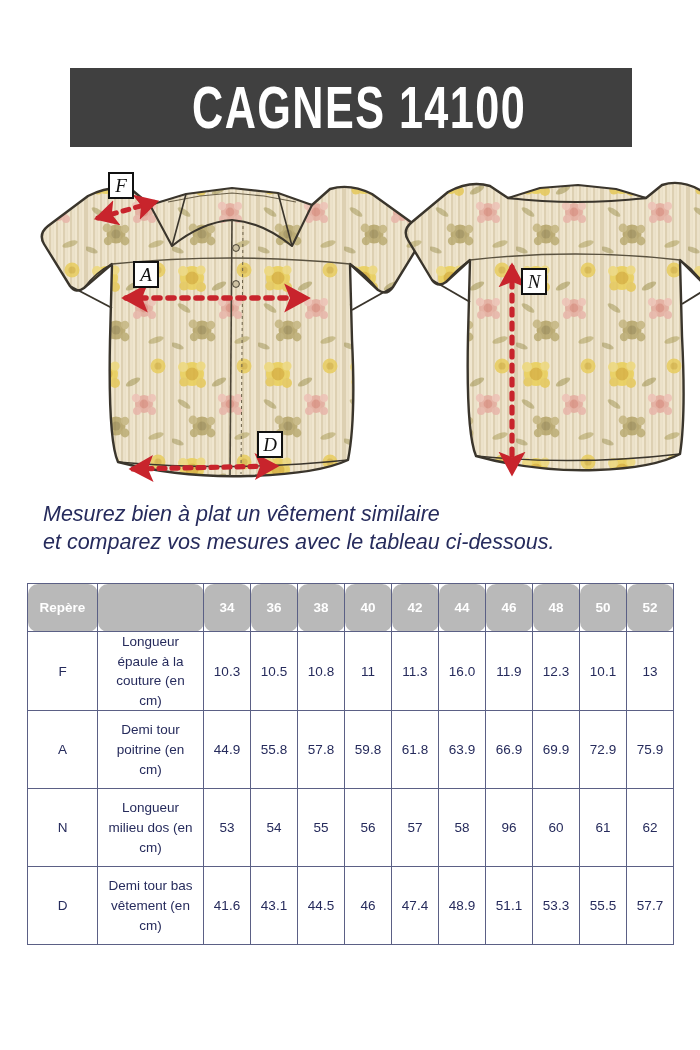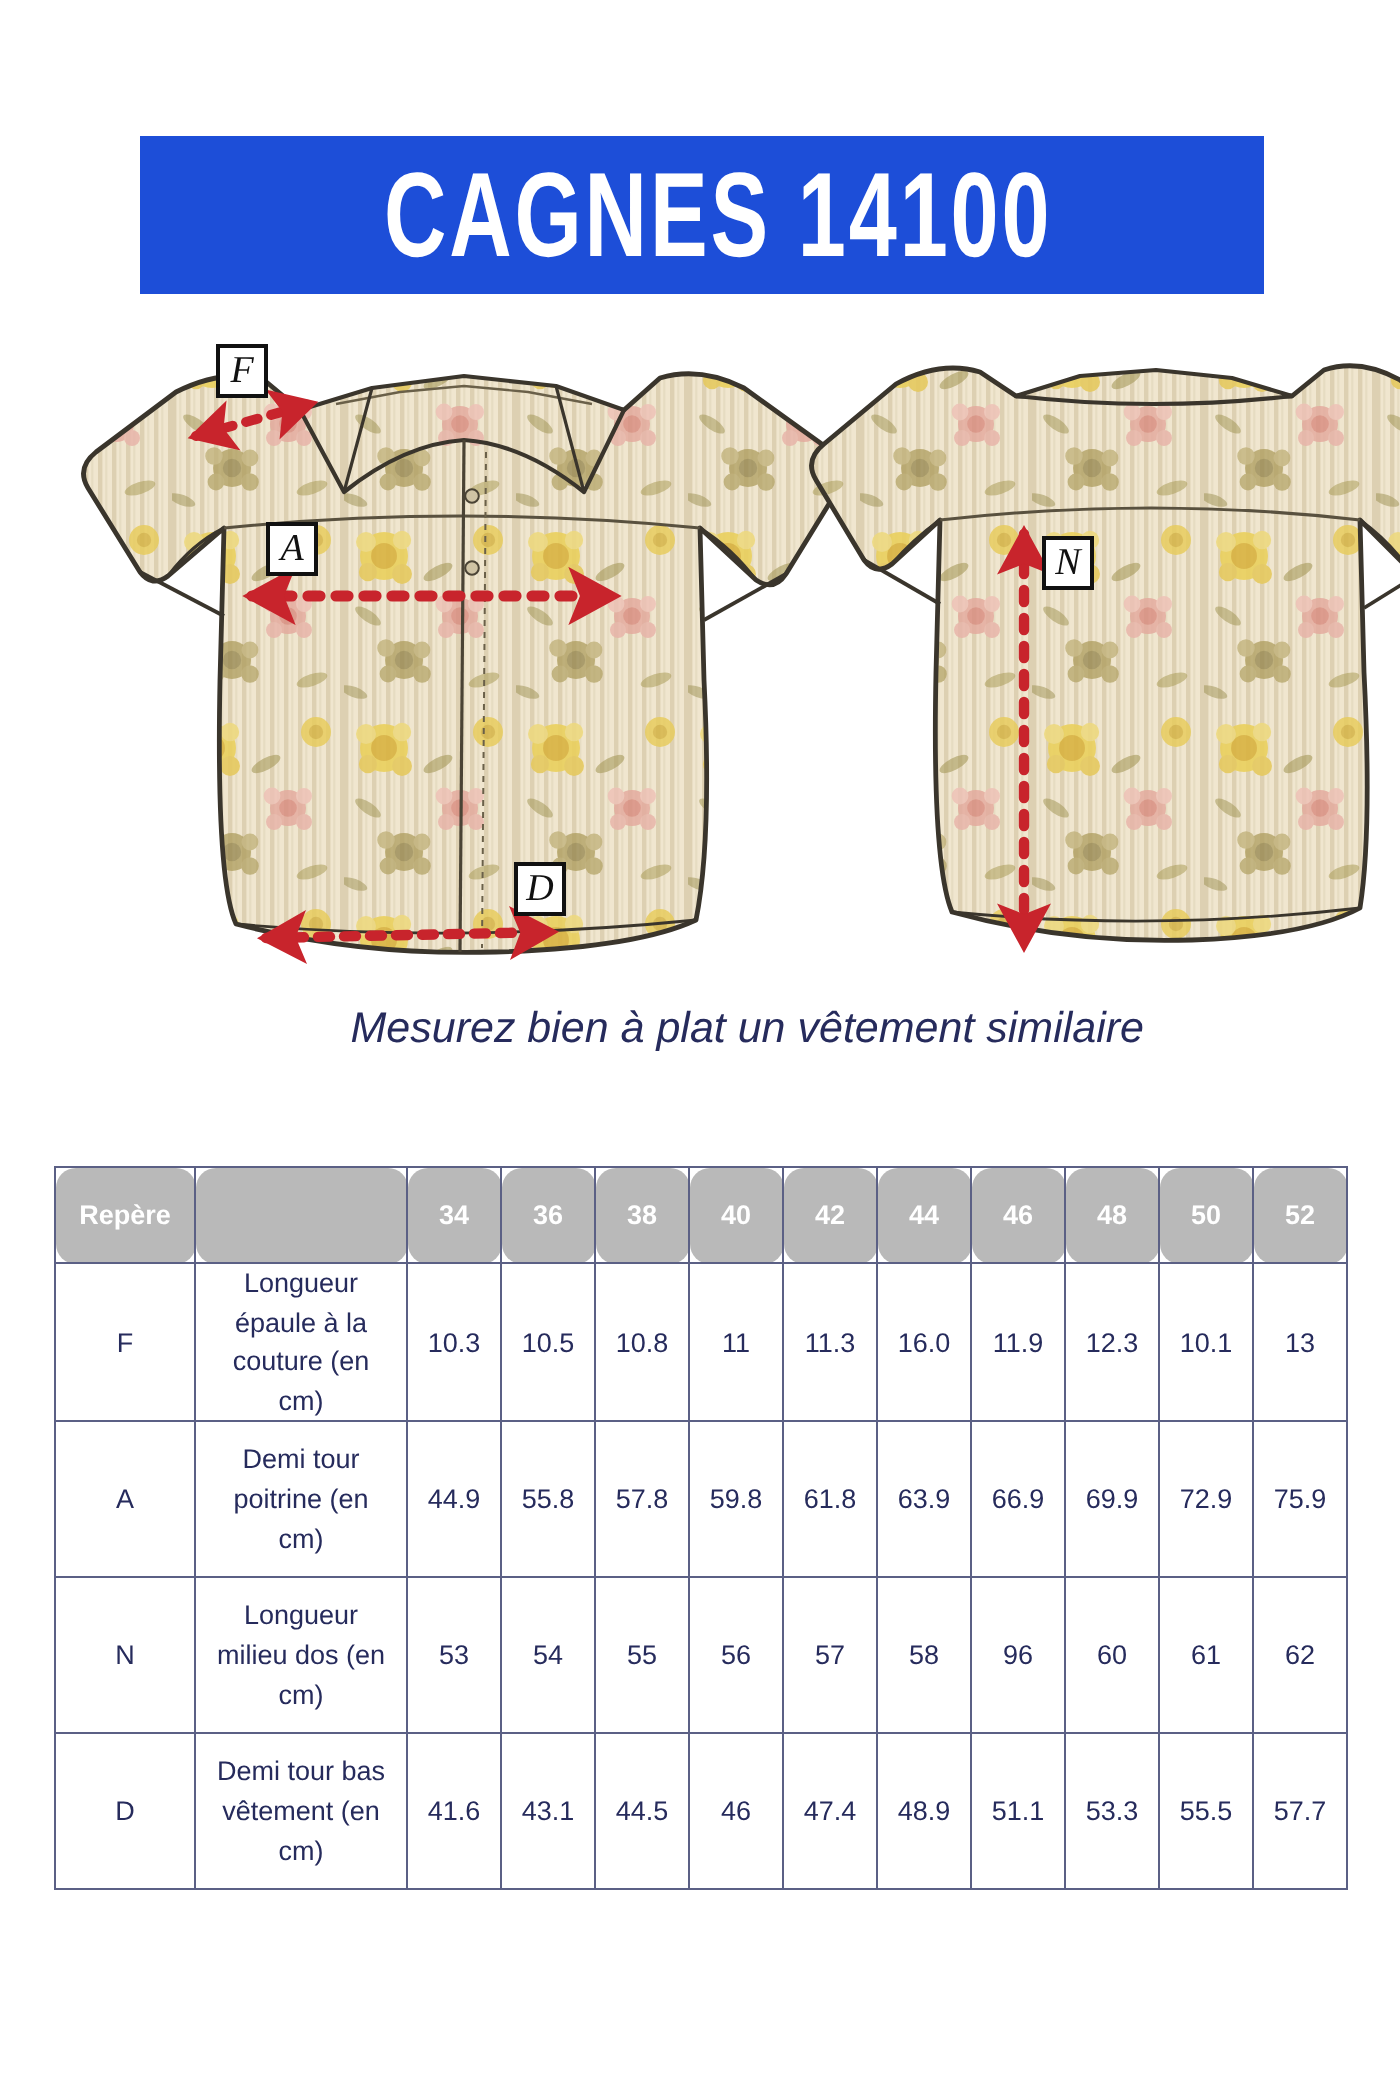--- a/index.html
+++ b/index.html
@@ -17,21 +17,21 @@
     overflow: hidden;
   }
 
   
   .title-banner {
     position: absolute;
     left: 70px;
     top: 68px;
     width: 562px;
     height: 79px;
-    background: #1d4ed8;
+    background: #404040;
     display: flex;
     align-items: center;
     justify-content: center;
     padding-left: 16px;
   }
   .title-text {
     color: #ffffff;
     font-family: "Liberation Sans Narrow", "Liberation Sans", sans-serif;
     font-size: 60px;
     font-weight: bold;
@@ -73,21 +73,21 @@
   .mk-a { left: 133px; top: 261px; }
   .mk-d { left: 257px; top: 431px; }
   .mk-n { left: 521px; top: 268px; }
 
   
   .instructions {
     position: absolute;
     left: 0;
     top: 500px;
     width: 572px;
-    text-align: right;
+    text-align: left;
     color: #262b5c;
     font-family: "Liberation Sans", sans-serif;
     font-style: italic;
     font-size: 21.5px;
     line-height: 1.32;
     font-weight: 500;
     padding-left: 43px;
   }
 
   
@@ -273,20 +273,21 @@
     </svg>
   </div>
 
   <div class="marker-box mk-f">F</div>
   <div class="marker-box mk-a">A</div>
   <div class="marker-box mk-d">D</div>
   <div class="marker-box mk-n">N</div>
 
   <div class="instructions">
     <div>Mesurez bien à plat un vêtement similaire</div>
+    <div>et comparez vos mesures avec le tableau ci-dessous.</div>
   </div>
 
   <table class="size-table">
     <colgroup>
       <col class="w-letter">
         <col class="w-desc">
       <col class="w-size">
         <col class="w-size">
         <col class="w-size">
         <col class="w-size">

